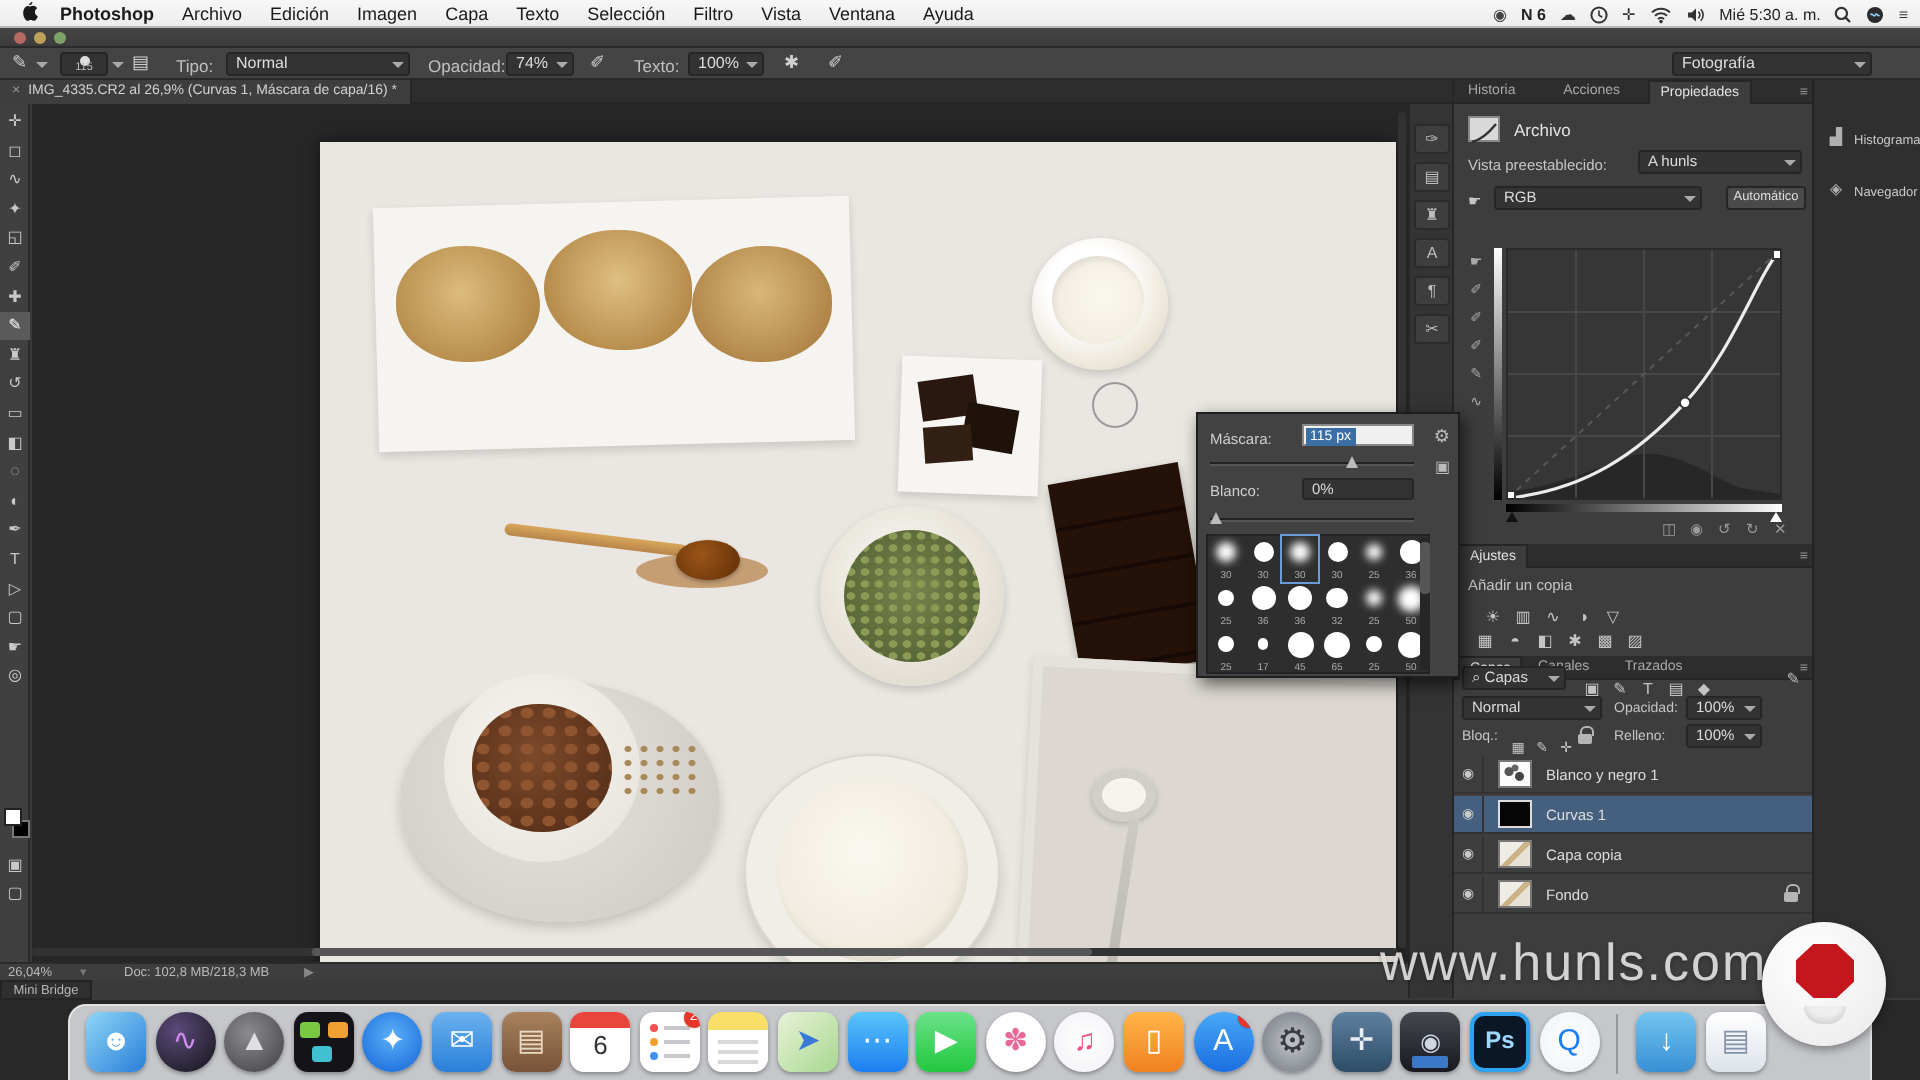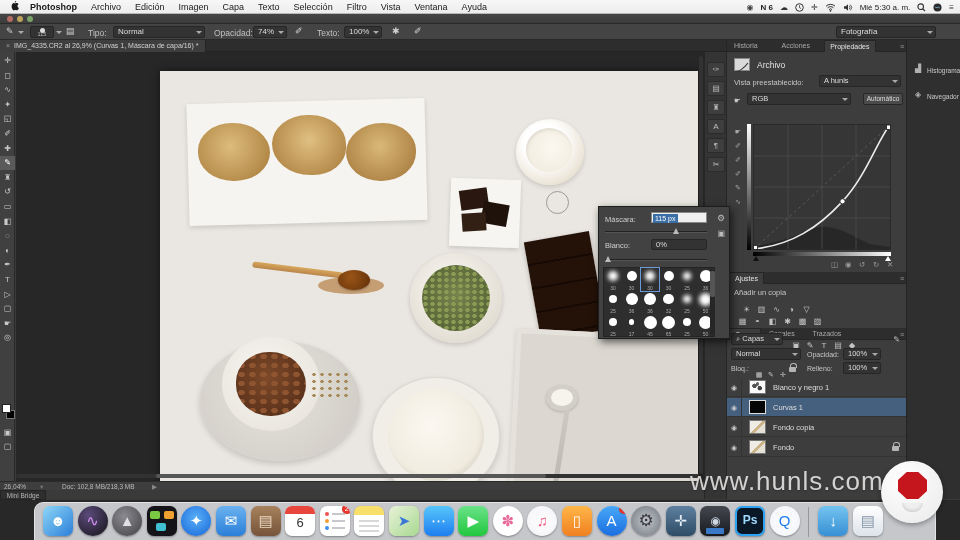--- a/index.html
+++ b/index.html
@@ -372,21 +372,21 @@
             <div class="lname" style="left: 46px;">Blanco y negro 1</div>
           </div>
           <div class="lrow sel" style="top: 358px;">
             <div class="leye">◉</div>
             <div class="lthumb thumb-black" style="left: 22px;"></div>
             <div class="lname" style="left: 46px;">Curvas 1</div>
           </div>
           <div class="lrow" style="top: 378px;">
             <div class="leye">◉</div>
             <div class="lthumb thumb-photo" style="left: 22px; background: linear-gradient(135deg, rgb(239, 236, 230) 45%, rgb(203, 180, 136) 46%, rgb(203, 180, 136) 60%, rgb(231, 226, 216) 61%);"></div>
-            <div class="lname" style="left: 46px;">Fondo copia</div>
+            <div class="lname" style="left: 46px;">Capa copia</div>
           </div>
           <div class="lrow" style="top: 398px;">
             <div class="leye">◉</div>
             <div class="lthumb thumb-photo" style="left: 22px; background: linear-gradient(135deg, rgb(239, 236, 230) 45%, rgb(203, 180, 136) 46%, rgb(203, 180, 136) 60%, rgb(231, 226, 216) 61%);"></div>
             <div class="lname" style="left: 46px;">Fondo</div>
             <div class="csslock" style="right: 8px; top: 8px;"></div>
           </div>
         </div>
     </div>
   </div>

